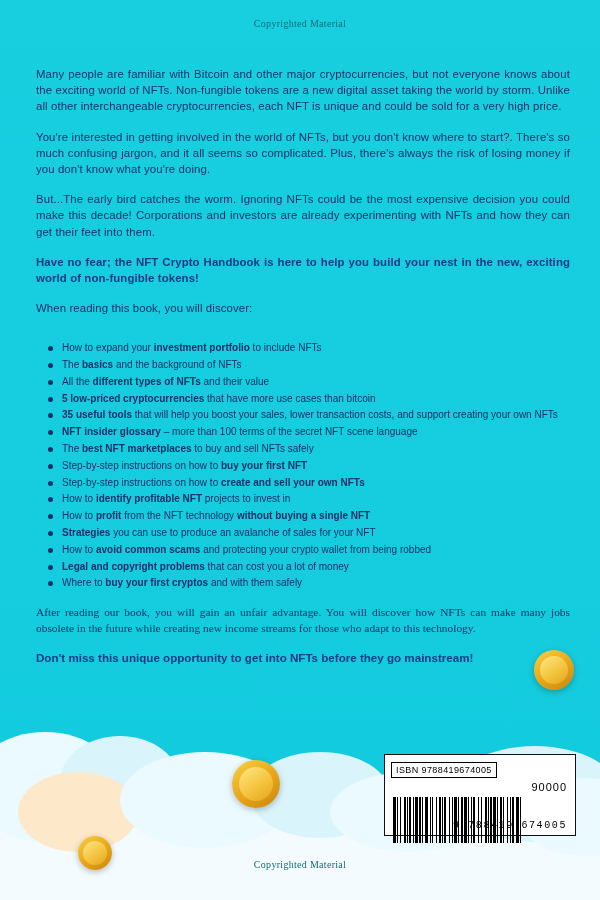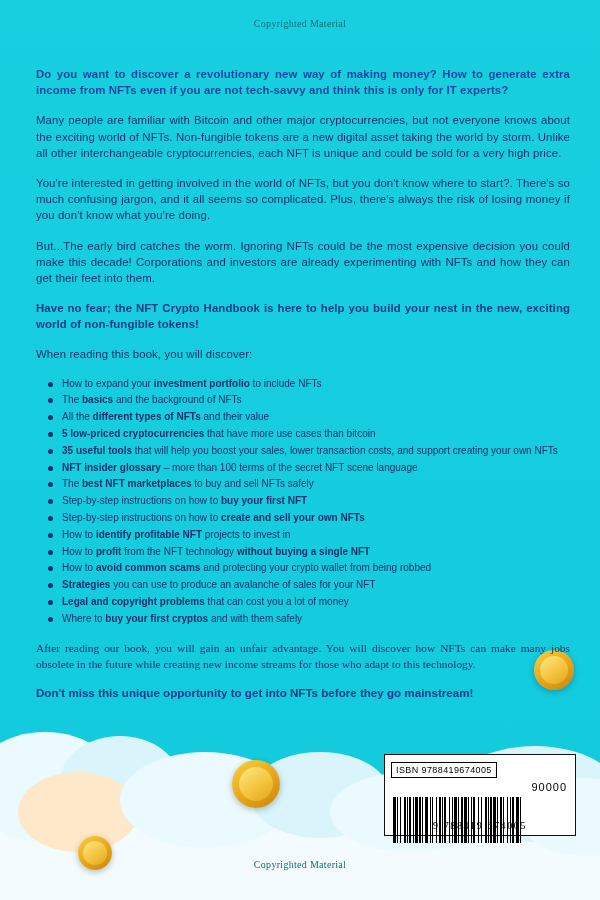--- a/index.html
+++ b/index.html
@@ -58,21 +58,21 @@
     color: #11489c;
     font-weight: bold;
   }
   p.nofear {
     font-weight: bold;
     color: #0d3b86;
   }
   p.discover-lead {
     font-weight: normal;
     color: #14306b;
-    margin-bottom: 14px;
+    margin-bottom: 25px;
   }
   ul.bullets {
     margin: 0 0 14px 0;
     padding: 0 0 0 26px;
     list-style: none;
   }
   ul.bullets li {
     position: relative;
     font-size: 10px;
     line-height: 1.38;
@@ -193,24 +193,24 @@
     background: #000;
     height: 100%;
   }
   .gap { background: transparent; height: 100%; }
   .isbn-digits {
     position: absolute;
     left: 8px;
     right: 8px;
     bottom: 4px;
     font-size: 10px;
-    font-family: Liberation Serif, serif;
+    font-family: Liberation Mono, monospace;
     color: #000;
     letter-spacing: 1.6px;
-    text-align: center;
+    text-align: right;
   }
 </style>
 </head>
 <body>
 
 <div class="page">
 
   <div class="copyright top">Copyrighted Material</div>
 
   <div class="cloud-layer">
@@ -229,41 +229,40 @@
     <div class="coin-inner" style="font-size:18px;"></div>
   </div>
   <div class="coin-outer" style="left:232px; top:760px; width:48px; height:48px;">
     <div class="coin-inner" style="font-size:20px;"></div>
   </div>
   <div class="coin-outer" style="left:78px; top:836px; width:34px; height:34px;">
     <div class="coin-inner" style="font-size:15px;"></div>
   </div>
 
   <div class="content">
-    <p class="para intro">Do you want to discover a revolutionary new way of making money? How to generate extra income from NFTs even if you are not tech-savvy and think this is only for IT experts?</p>
     <p class="para plain">Many people are familiar with Bitcoin and other major cryptocurrencies, but not everyone knows about the exciting world of NFTs. Non-fungible tokens are a new digital asset taking the world by storm. Unlike all other interchangeable cryptocurrencies, each NFT is unique and could be sold for a very high price.</p>
     <p class="para plain">You're interested in getting involved in the world of NFTs, but you don't know where to start?. There's so much confusing jargon, and it all seems so complicated. Plus, there's always the risk of losing money if you don't know what you're doing.</p>
     <p class="para plain">But...The early bird catches the worm. Ignoring NFTs could be the most expensive decision you could make this decade! Corporations and investors are already experimenting with NFTs and how they can get their feet into them.</p>
     <p class="para nofear">Have no fear; the NFT Crypto Handbook is here to help you build your nest in the new, exciting world of non-fungible tokens!</p>
     <p class="para discover-lead">When reading this book, you will discover:</p>
 
     <ul class="bullets" id="bullet-list">
         <li><span>How to expand your </span><span class="b">investment portfolio</span><span> to include NFTs</span></li>
         <li><span>The </span><span class="b">basics</span><span> and the background of NFTs</span></li>
         <li><span>All the </span><span class="b">different types of NFTs</span><span> and their value</span></li>
         <li><span class="b">5 low-priced cryptocurrencies</span><span> that have more use cases than bitcoin</span></li>
         <li><span class="b">35 useful tools</span><span> that will help you boost your sales, lower transaction costs, and support creating your own NFTs</span></li>
         <li><span class="b">NFT insider glossary</span><span> – more than 100 terms of the secret NFT scene language</span></li>
         <li><span>The </span><span class="b">best NFT marketplaces</span><span> to buy and sell NFTs safely</span></li>
         <li><span>Step-by-step instructions on how to </span><span class="b">buy your first NFT</span></li>
         <li><span>Step-by-step instructions on how to </span><span class="b">create and sell your own NFTs</span></li>
         <li><span>How to </span><span class="b">identify profitable NFT</span><span> projects to invest in</span></li>
         <li><span>How to </span><span class="b">profit</span><span> from the NFT technology </span><span class="b">without buying a single NFT</span></li>
+        <li><span class="b">Strategies</span><span> you can use to produce an avalanche of sales for your NFT</span></li>
         <li><span>How to </span><span class="b">avoid common scams</span><span> and protecting your crypto wallet from being robbed</span></li>
-        <li><span class="b">Strategies</span><span> you can use to produce an avalanche of sales for your NFT</span></li>
         <li><span class="b">Legal and copyright problems</span><span> that can cost you a lot of money</span></li>
         <li><span>Where to </span><span class="b">buy your first cryptos</span><span> and with them safely</span></li>
       </ul>
 
     <p class="closing">After reading our book, you will gain an unfair advantage. You will discover how NFTs can make many jobs obsolete in the future while creating new income streams for those who adapt to this technology.</p>
     <p class="final">Don't miss this unique opportunity to get into NFTs before they go mainstream!</p>
   </div>
 
   <div class="isbn-box">
     <span class="isbn-text">ISBN 9788419674005</span>

